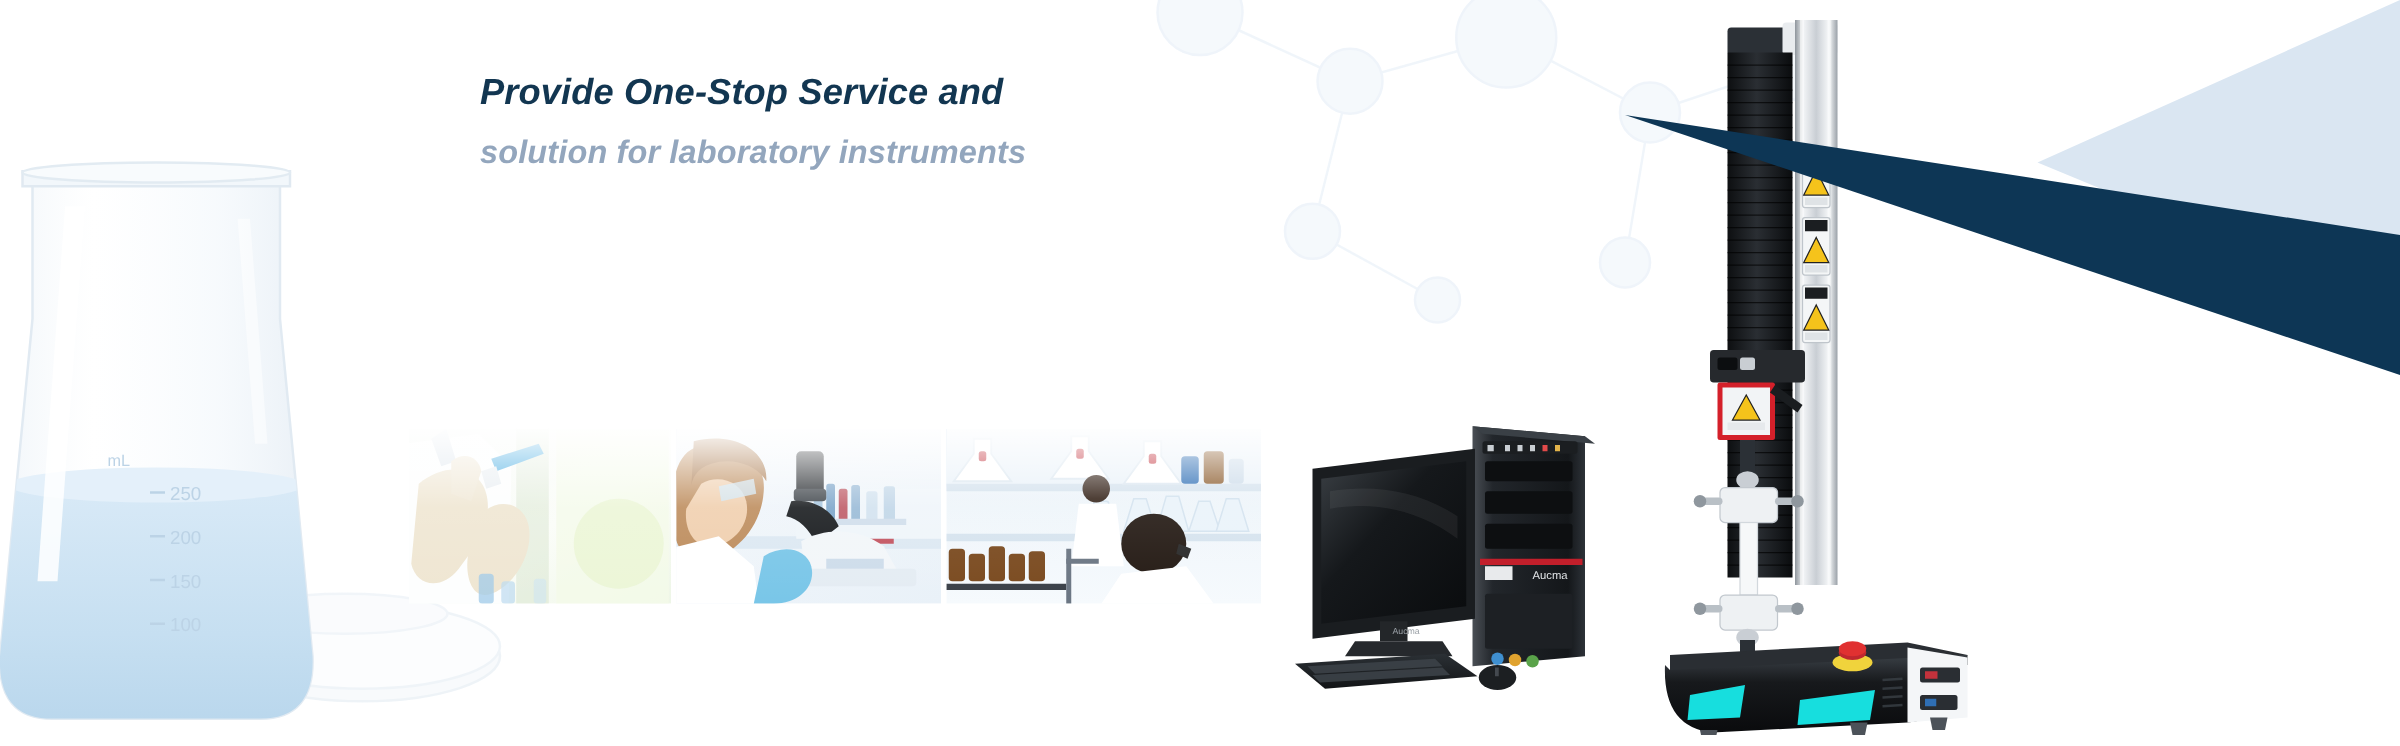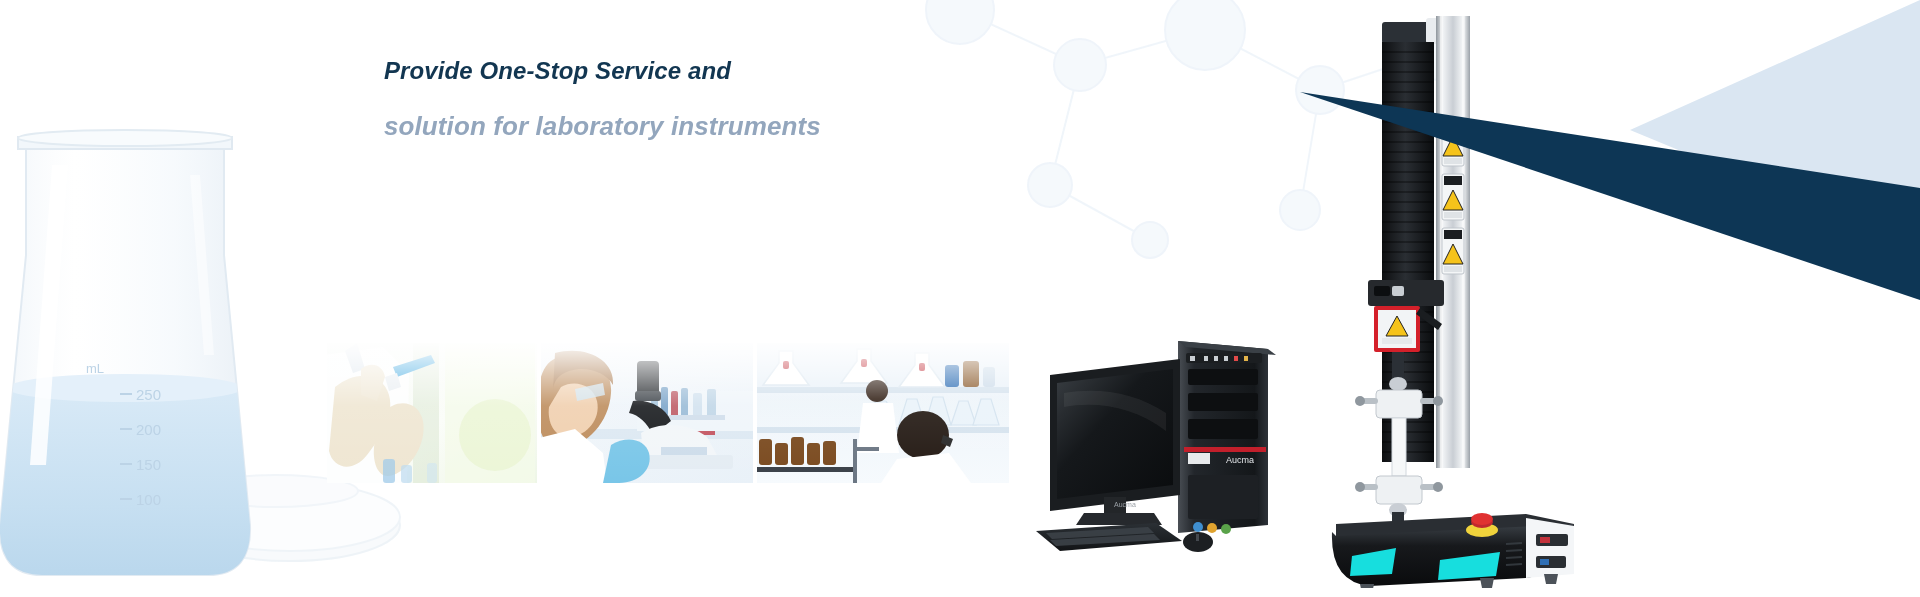--- a/index.html
+++ b/index.html
@@ -18,26 +18,26 @@
     position:absolute;left:900px;top:-30px;width:560px;height:300px;
     opacity:.55;pointer-events:none;
   }
 
   
   .flask-wrap{position:absolute;left:-10px;top:105px;width:460px;height:500px;}
 
   
   .text-block{position:absolute;left:384px;top:55px;width:620px;}
   .headline-1{
-    font-size:24px;font-style:italic;font-weight:bold;
+    font-size:29px;font-style:italic;font-weight:bold;
     color:#123651;letter-spacing:.1px;line-height:1.35;
     white-space:nowrap;
   }
   .headline-2{
-    margin-top:22px;
+    margin-top:10px;
     font-size:26px;font-style:italic;font-weight:bold;
     color:#93a6bd;letter-spacing:.1px;line-height:1.35;
     white-space:nowrap;
   }
   .oem-badge{
     position:absolute;left:-6px;top:116px;
     height:44px;width:280px;
   }
   .oem-shape{position:absolute;inset:0;}
   .oem-label{

